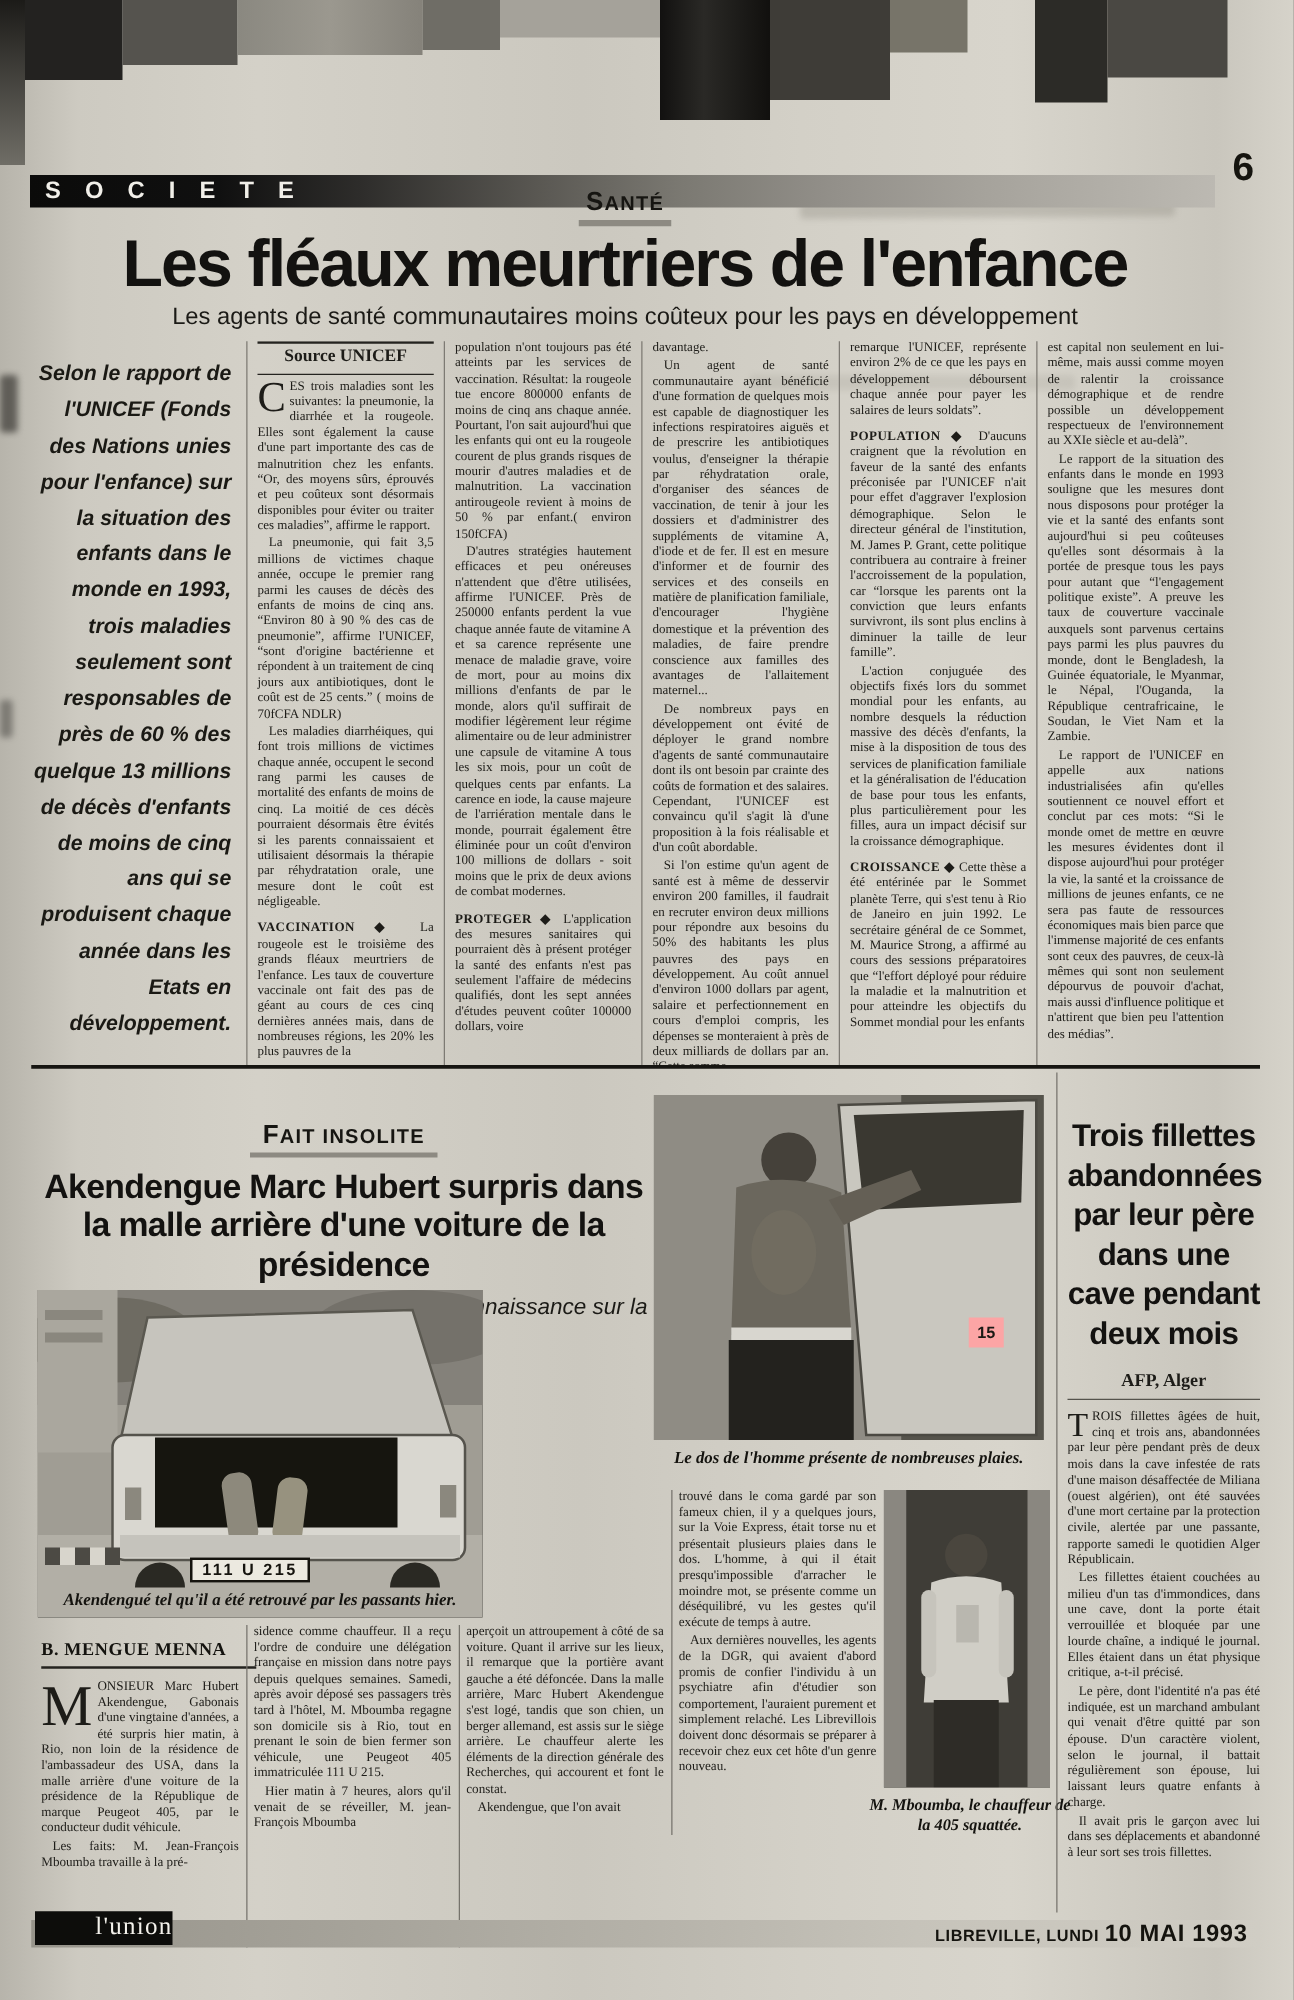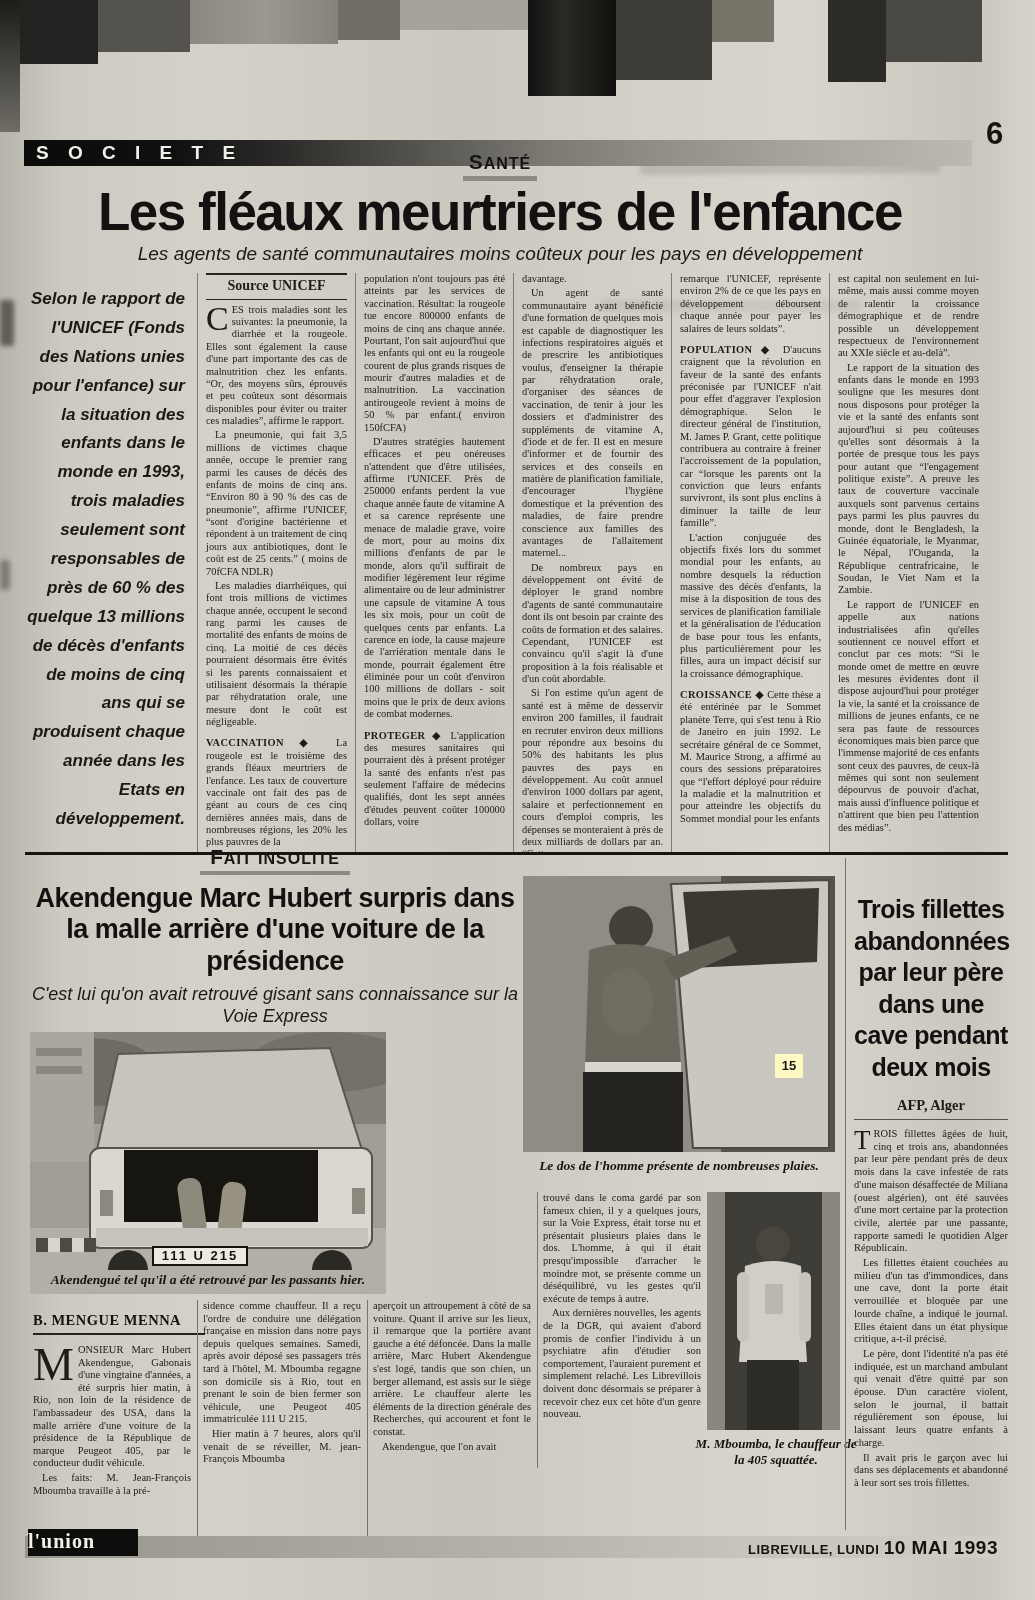--- a/index.html
+++ b/index.html
@@ -25,54 +25,54 @@
   .kicker{font-family:"Liberation Sans",sans-serif;font-weight:bold;color:#161511;text-align:center;}
   .kicker::first-letter{font-size:130%;}
   .kicker-bar{background:#8d8a82;margin:2px auto 0;}
 
   .sante-kicker{position:absolute;left:180px;top:150px;width:640px;font-size:16px;letter-spacing:1px;}
   .sante-kicker .kicker-bar{width:74px;height:5px;}
 
   .headline{position:absolute;left:58px;top:181px;width:884px;text-align:center;
     font-family:"Liberation Sans",sans-serif;font-weight:800;font-size:53px;letter-spacing:-1.5px;color:#131210;}
   .subhead-main{position:absolute;left:120px;top:243px;width:760px;text-align:center;
-    font-family:"Liberation Sans",sans-serif;font-style:italic;font-size:19px;color:#1b1a16;}
+    font-family:"Liberation Sans",sans-serif;font-size:19px;color:#1b1a16;}
 
   
   .main-cols{position:absolute;left:25px;top:273px;width:963px;height:579px;display:flex;}
   .lede-col{width:172px;padding:12px 12px 0 0;font-family:"Liberation Sans",sans-serif;
     font-style:italic;font-weight:bold;font-size:17px;line-height:1.7;text-align:right;color:#1a1914;overflow:hidden;}
   .col{width:158px;padding:0 8px;border-left:1px solid #7d7a73;overflow:hidden;
     font-size:10.4px;line-height:1.19;text-align:justify;}
   .src-head{border-top:2px solid #24231f;border-bottom:1px solid #24231f;text-align:center;
     font-weight:bold;font-size:14px;padding:3px 0 4px;margin:0 0 4px;}
   .col p{margin:0 0 2px;text-indent:9px;}
   .col p.cont{text-indent:0;}
   .col p.sect{margin-top:9px;text-indent:0;}
   .lab{font-weight:bold;letter-spacing:.4px;}
   .lab:empty,.drop:empty{display:none;}
   .drop{float:left;font-size:34px;line-height:27px;padding:1px 3px 0 0;}
   p:has(.drop:not(:empty)){text-indent:0;}
 
   .divider{position:absolute;left:25px;top:852px;width:983px;height:3px;background:#161511;}
 
   
-  .fait-head{position:absolute;left:30px;top:845px;width:490px;text-align:center;}
+  .fait-head{position:absolute;left:30px;top:896px;width:490px;text-align:center;}
   .fait-kicker{font-size:16px;letter-spacing:1px;}
   .fait-head .kicker-bar{width:150px;height:4px;margin-bottom:8px;}
   .fait-headline{font-family:"Liberation Sans",sans-serif;font-weight:800;font-size:27px;line-height:1.16;
     letter-spacing:-.5px;color:#131210;margin:2px 0 6px;}
   .fait-subhead{font-family:"Liberation Sans",sans-serif;font-style:italic;font-size:18px;line-height:1.25;color:#1b1a16;}
 
   .photo{position:absolute;background:#9a978e;box-shadow:0 0 0 1px #55534c inset;overflow:hidden;}
   .caption{position:absolute;text-align:center;font-style:italic;font-weight:bold;font-size:13.5px;line-height:1.25;color:#14130f;}
   .plate{position:absolute;background:#ece9e0;border:2px solid #15130e;color:#15130e;
     font-family:"Liberation Sans",sans-serif;font-weight:bold;font-size:13px;letter-spacing:2px;
     text-align:center;line-height:16px;}
-  .sticker{position:absolute;background:#fef9c3;color:#1b1a15;font-family:"Liberation Sans",sans-serif;
+  .sticker{position:absolute;background:#fca5a5;color:#1b1a15;font-family:"Liberation Sans",sans-serif;
     font-weight:bold;font-size:13px;text-align:center;line-height:24px;}
 
   .byline{position:absolute;font-weight:bold;font-size:14.5px;letter-spacing:.5px;color:#14130f;
     border-bottom:2px solid #24231f;padding-bottom:4px;}
   .fcol{position:absolute;font-size:10.5px;line-height:1.2;text-align:justify;overflow:hidden;}
   .fcol p{margin:0 0 2px;text-indent:9px;}
   .fcol p.cont{text-indent:0;}
   .drop-m{float:left;font-size:46px;line-height:38px;padding:2px 4px 0 0;}
   .vrule{position:absolute;width:1px;background:#76736c;}
 
@@ -86,21 +86,21 @@
   .girls-body p{margin:0 0 2px;text-indent:9px;}
   .drop-t{float:left;font-size:27px;line-height:22px;padding:1px 3px 0 0;}
 
   
   .footer-bar{position:absolute;left:25px;top:1536px;width:983px;height:22px;
     background:linear-gradient(90deg,#97948b 0%,#a5a299 25%,#b5b2a9 50%,#c6c3ba 72%,#d0cdc4 100%);
     text-align:right;padding:1px 10px 0 0;color:#14130e;font-family:"Liberation Sans",sans-serif;white-space:nowrap;}
   .footer-bar .dl{font-weight:bold;font-size:13px;letter-spacing:.5px;}
   .footer-bar .dt{font-weight:800;font-size:19px;letter-spacing:.5px;}
   .union{position:absolute;left:28px;top:1529px;width:110px;height:27px;background:#0d0d0b;color:#f3f1eb;
-    font-weight:bold;font-size:20px;text-align:left;line-height:25px;letter-spacing:1px;}
+    font-weight:normal;font-size:20px;text-align:right;line-height:25px;letter-spacing:1px;}
 </style>
 </head>
 <body>
 
 <div class="page" data-name="newspaper-page">
 
   <div class="scan" data-name="scan-artifacts">
     <div style="left:0;width:20px;height:132px;background:linear-gradient(#1c1b18,#6f6d66);"></div>
     <div style="left:20px;width:78px;height:64px;background:#232220;"></div>
     <div style="left:98px;width:92px;height:52px;background:#55534e;"></div>

